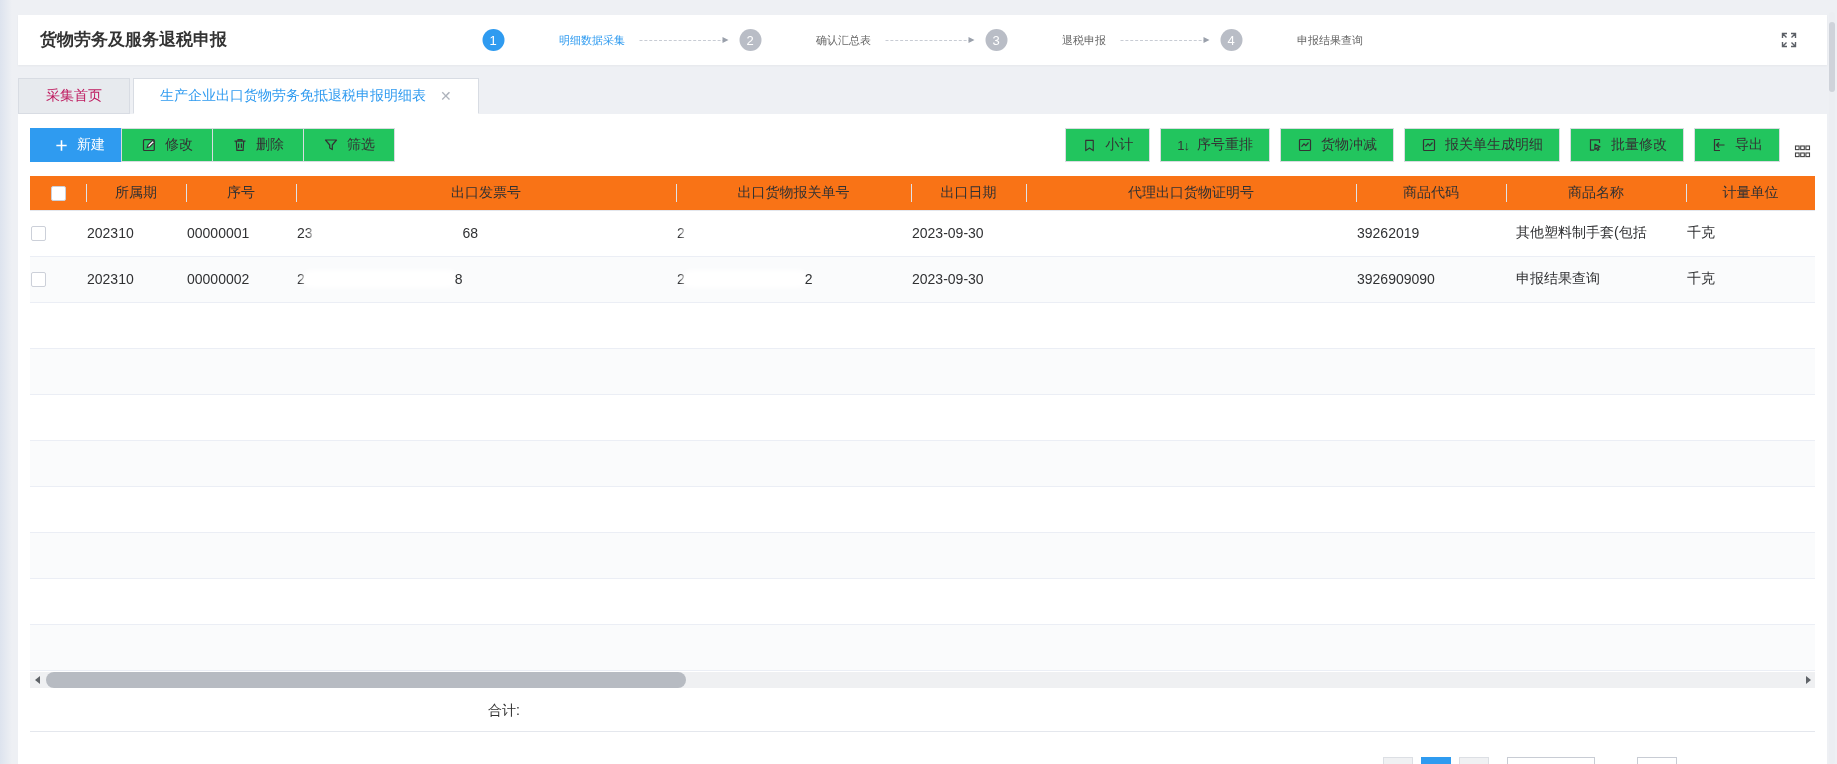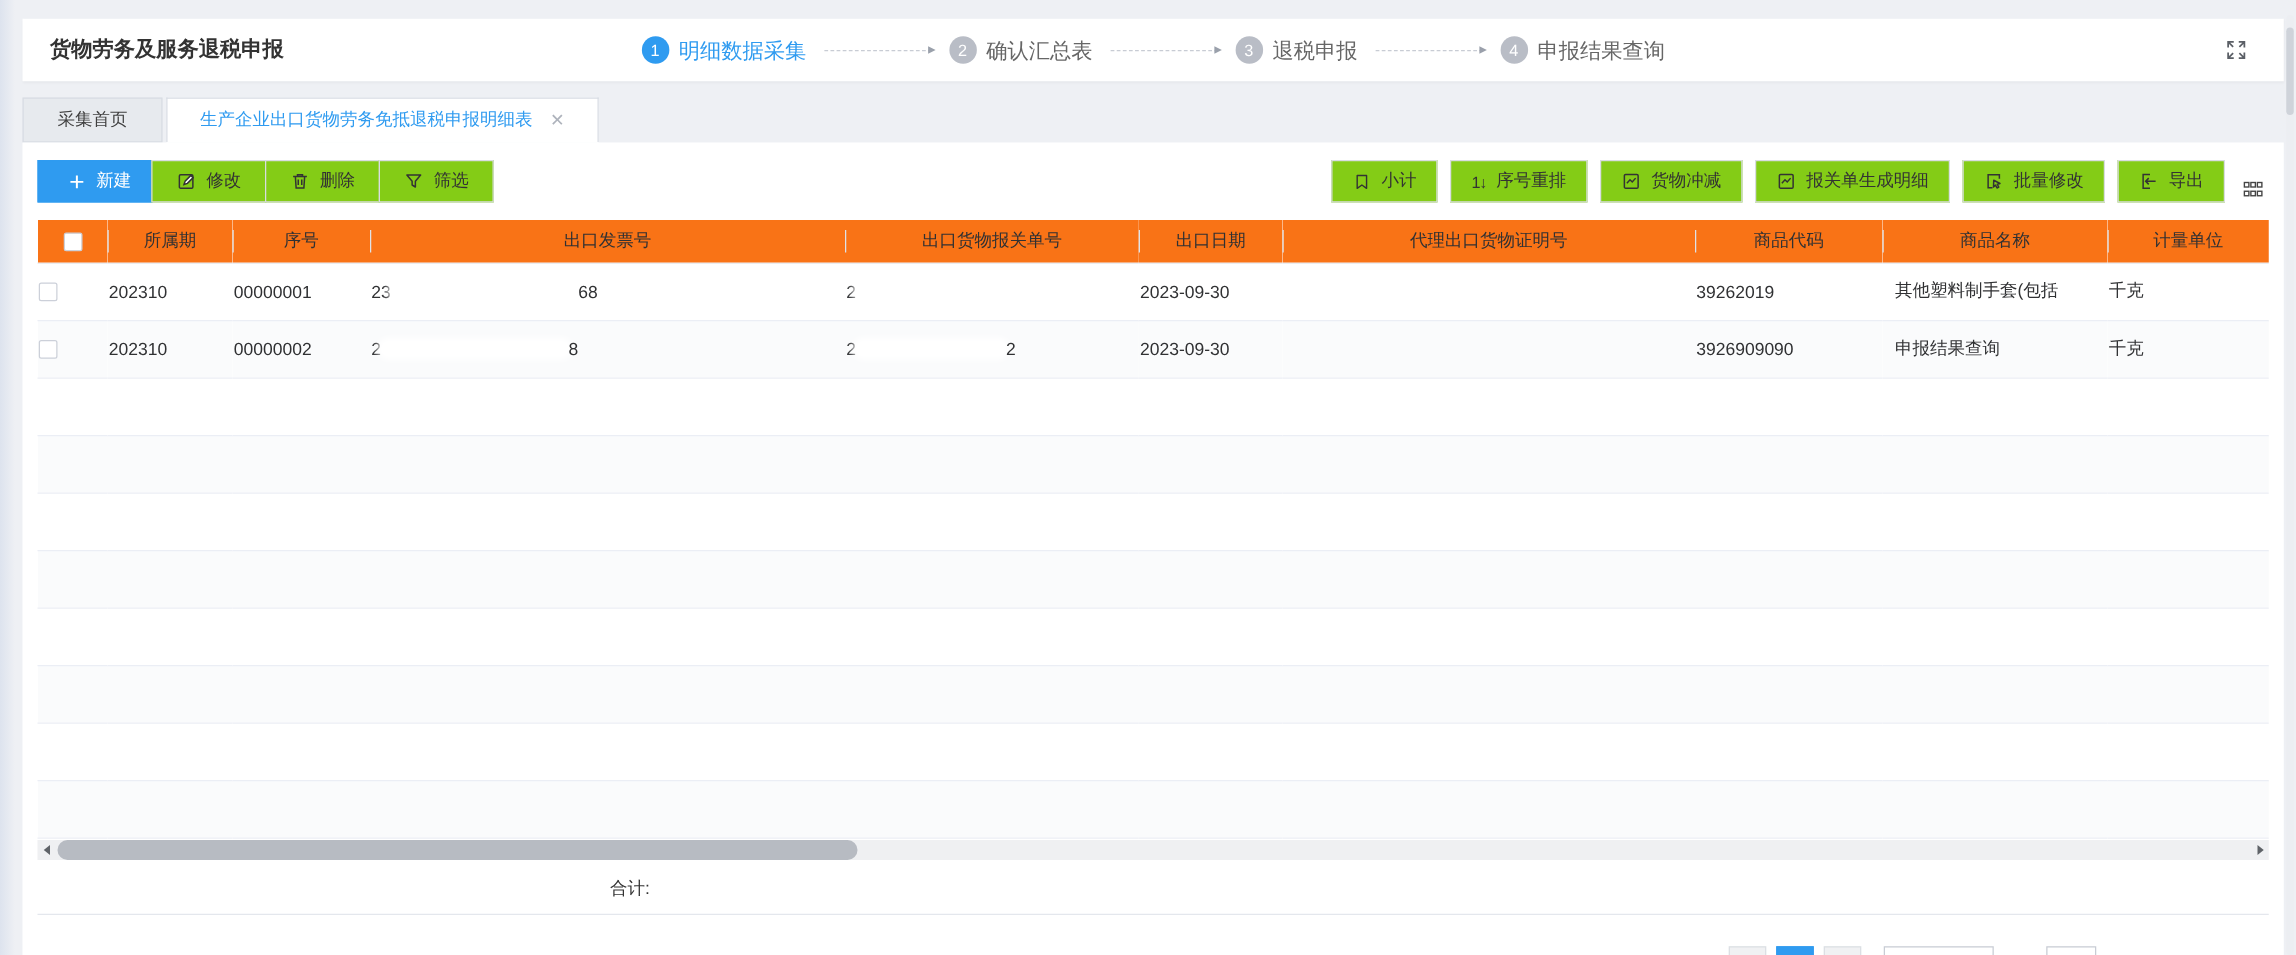--- a/index.html
+++ b/index.html
@@ -14,43 +14,43 @@
   
   .header-bar{position:absolute;left:18px;top:15px;width:1809px;height:50px;background:#fff;
     box-shadow:0 1px 2px rgba(0,0,0,.04);}
   .page-title{position:absolute;left:22px;top:0;height:48px;line-height:50px;
     font-size:17px;font-weight:700;color:#333;}
   .stepper{position:absolute;left:50%;top:0;transform:translateX(-50%);height:50px;
     display:flex;align-items:center;white-space:nowrap;}
   .step{display:flex;align-items:center;gap:8px;}
   .step-circle{width:22px;height:22px;border-radius:50%;background:#b9bdc6;color:#fff;
     font-size:13px;display:flex;align-items:center;justify-content:center;flex:none;}
-  .step-label{font-size:17px;color:#666;}
+  .step-label{font-size:11px;color:#666;margin-left:47px;}
   .step.active .step-circle{background:var(--primary);}
   .step.active .step-label{color:var(--primary);}
   .connector{width:86px;border-top:1px dashed #c8ccd4;margin:0 14px 0 14px;position:relative;}
   .connector::after{content:'';position:absolute;right:-3px;top:-4px;width:0;height:0;
     border-left:6px solid #9aa0ab;border-top:3.5px solid transparent;border-bottom:3.5px solid transparent;}
   .expand-btn{position:absolute;right:28px;top:15px;width:20px;height:20px;color:#5b5f66;cursor:pointer;}
 
   
   .tabs{position:absolute;left:18px;top:78px;display:flex;gap:3px;}
   .tab{height:36px;display:flex;align-items:center;justify-content:center;
-    font-size:14px;color:#404040;background:#e7eaee;border:1px solid #d8dce3;padding:2px 27px;cursor:pointer;}
+    font-size:14px;color:#be185d;background:#e7eaee;border:1px solid #d8dce3;padding:2px 27px;cursor:pointer;}
   .tab.active{background:#fff;color:var(--primary);border-bottom-color:#fff;padding:16px 26px;gap:14px;}
   .tab-close{color:#aeb3bc;font-size:14px;line-height:1;cursor:pointer;}
 
   
   .panel{position:absolute;left:18px;top:114px;width:1809px;height:650px;background:#fff;overflow:hidden;}
 
   
   .toolbar{position:absolute;left:12px;right:12px;top:14px;height:34px;display:flex;align-items:center;}
   .btn-group{display:flex;}
   .tb-btn{height:34px;display:flex;align-items:center;justify-content:center;gap:8px;
-    font-size:14px;color:#333;background:#84cc16;border:1px solid #d8dce0;padding:0 16px;cursor:pointer;white-space:nowrap;}
+    font-size:14px;color:#333;background:#22c55e;border:1px solid #d8dce0;padding:0 16px;cursor:pointer;white-space:nowrap;}
   .btn-group .tb-btn{min-width:92px;margin-left:-1px;}
   .btn-group .tb-btn.primary{margin-left:0;justify-content:flex-end;}
   .tb-btn.primary{background:var(--primary);border-color:var(--primary);color:#fff;}
   .toolbar-right{margin-left:auto;display:flex;align-items:flex-end;gap:10px;}
   .ic{display:flex;align-items:center;}
   .ic svg{display:block;}
   .sort-glyph{font-size:13px;color:#333;letter-spacing:-1px;}
   .grid-btn{border:none;background:none;padding:2px 4px;color:#444;cursor:pointer;display:flex;}
 
   

